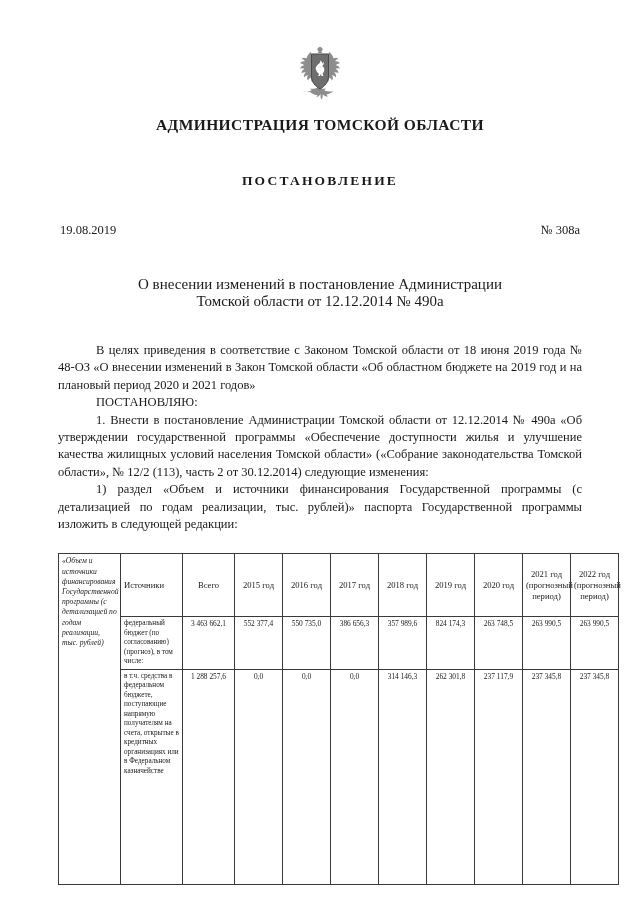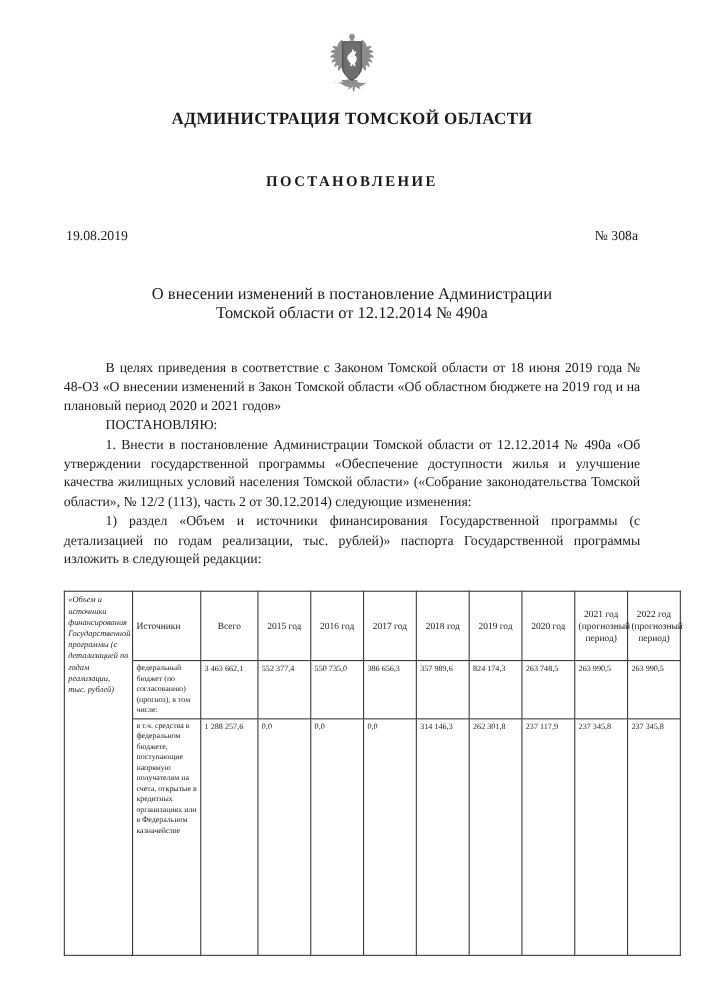--- a/index.html
+++ b/index.html
@@ -13,21 +13,21 @@
     font-family: "Liberation Serif", "DejaVu Serif", serif;
     color: #1a1a1a;
     position: relative;
     overflow: hidden;
   }
   .page {
     width: 640px;
     height: 905px;
     position: relative;
     box-sizing: border-box;
-    padding: 0 58px;
+    padding: 16px 58px;
   }
 
   
   .emblem-wrap {
     text-align: center;
     padding-top: 30px;
     height: 64px;
   }
   .emblem {
     display: inline-block;
@@ -116,21 +116,21 @@
     text-align: left;
     vertical-align: middle;
     font-size: 8.6px;
   }
   .fin-table td.label {
     text-align: left;
     font-size: 7.2px;
     line-height: 9.5px;
   }
   .fin-table td.num {
-    text-align: left;
+    text-align: center;
     vertical-align: top;
     font-size: 7.4px;
     white-space: nowrap;
     margin-top: 24px;
   }
   .col-side  { width: 62px; }
   .col-src   { width: 62px; }
   .col-total { width: 52px; }
   .col-year  { width: 48px; }
 

